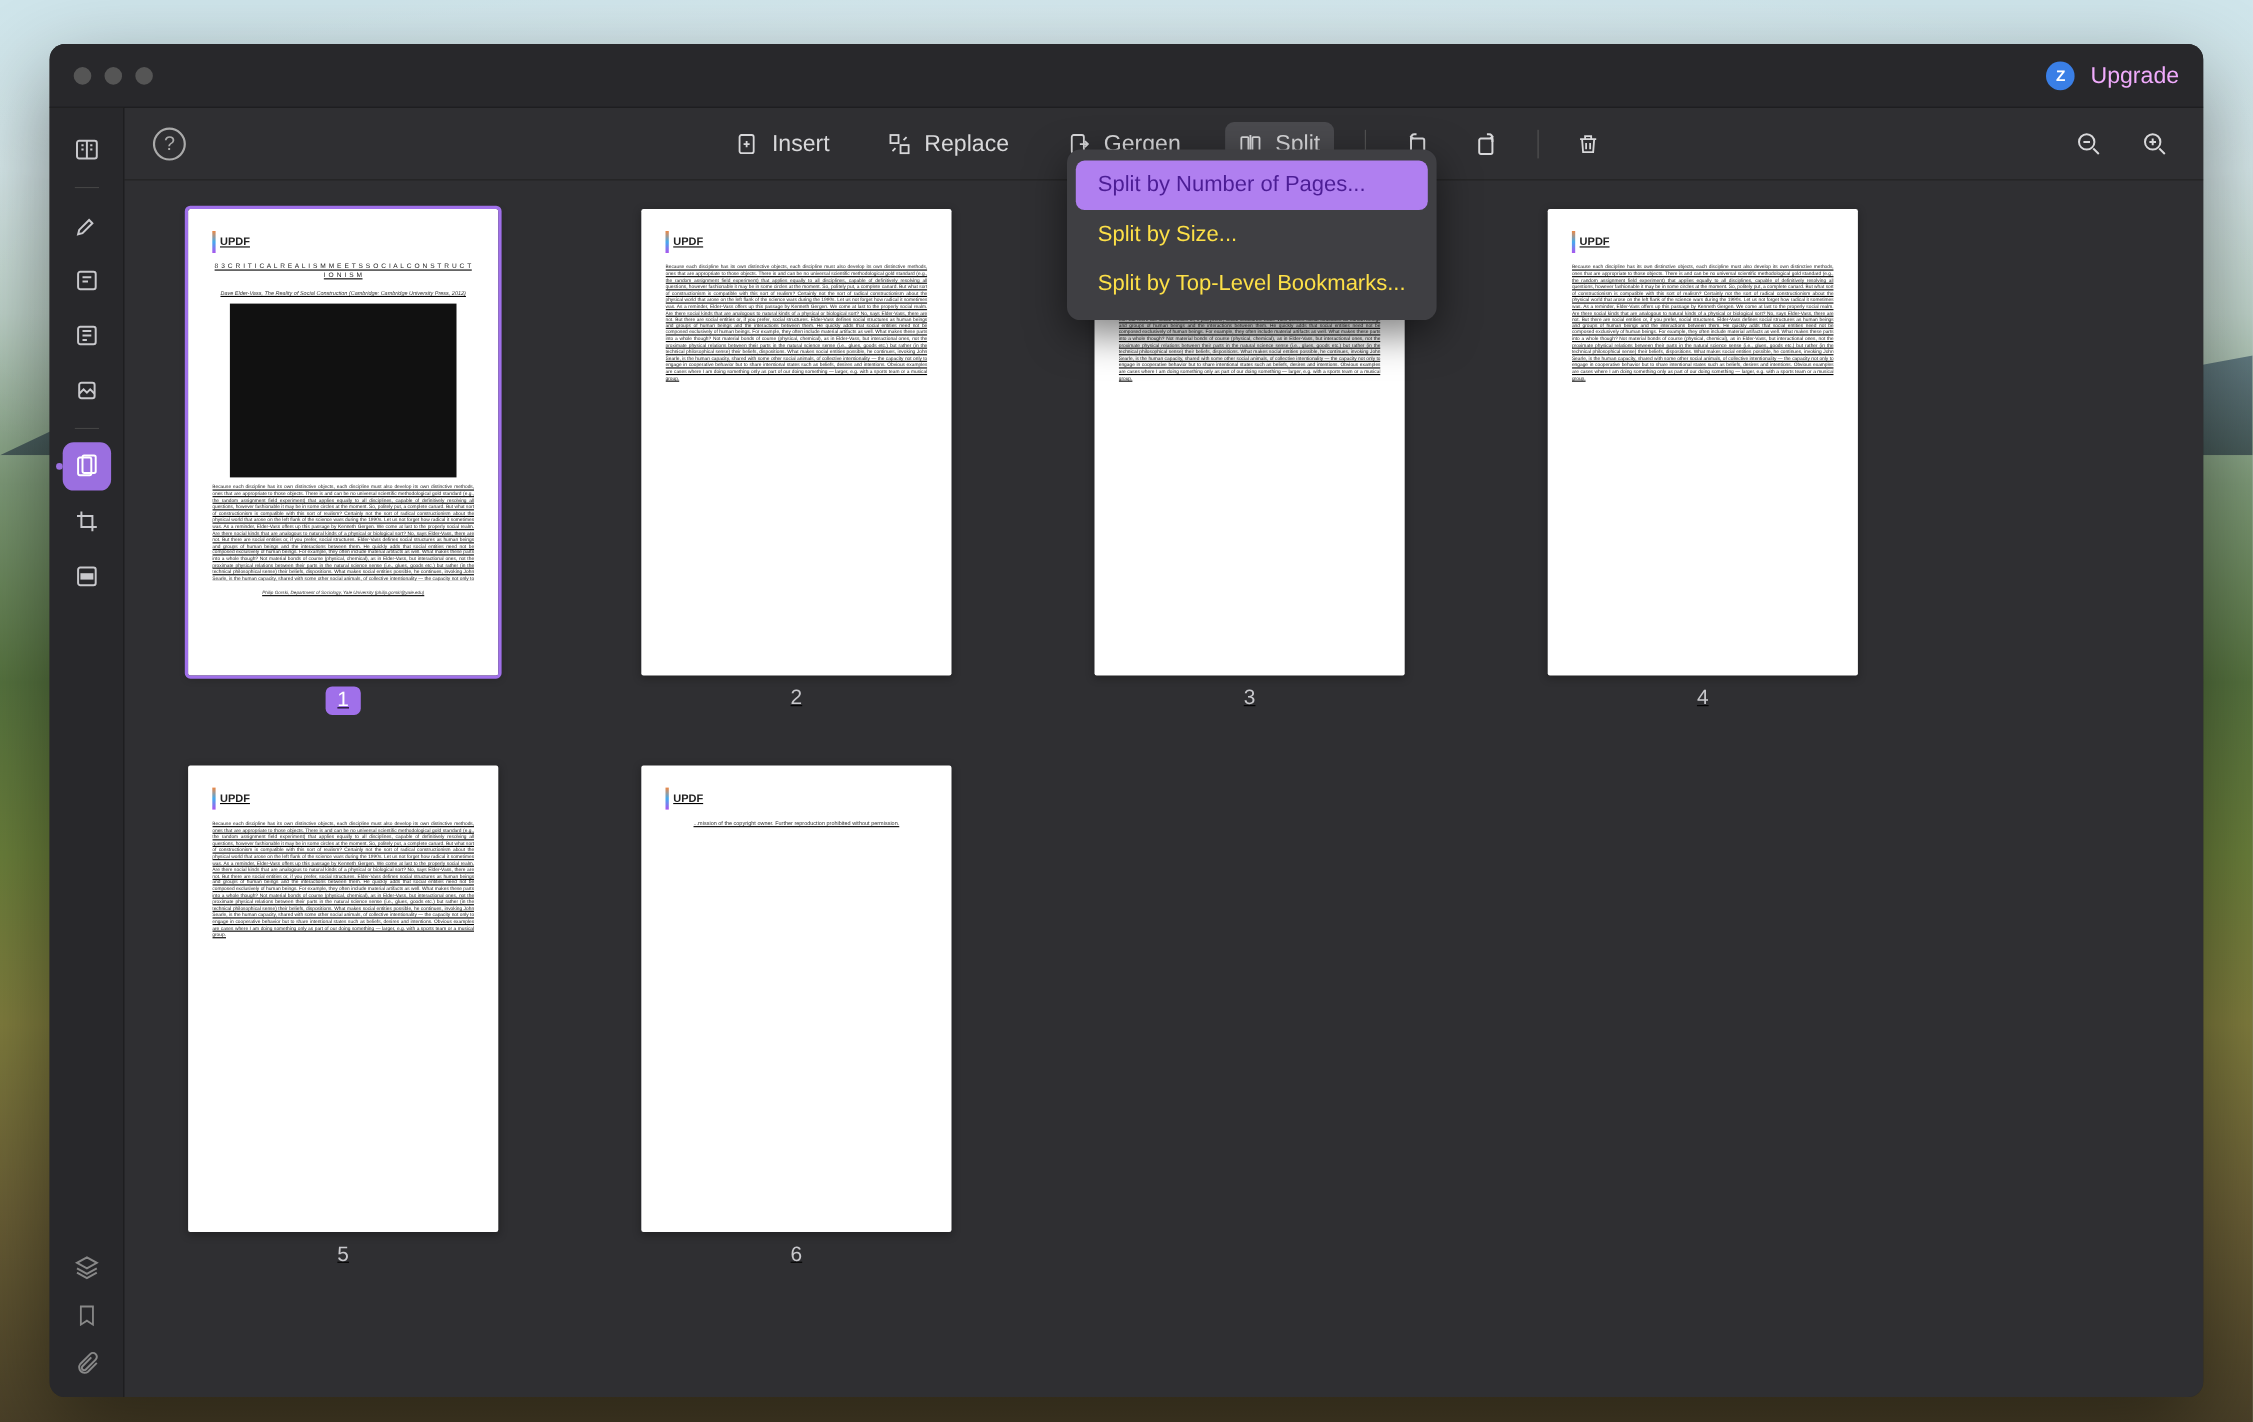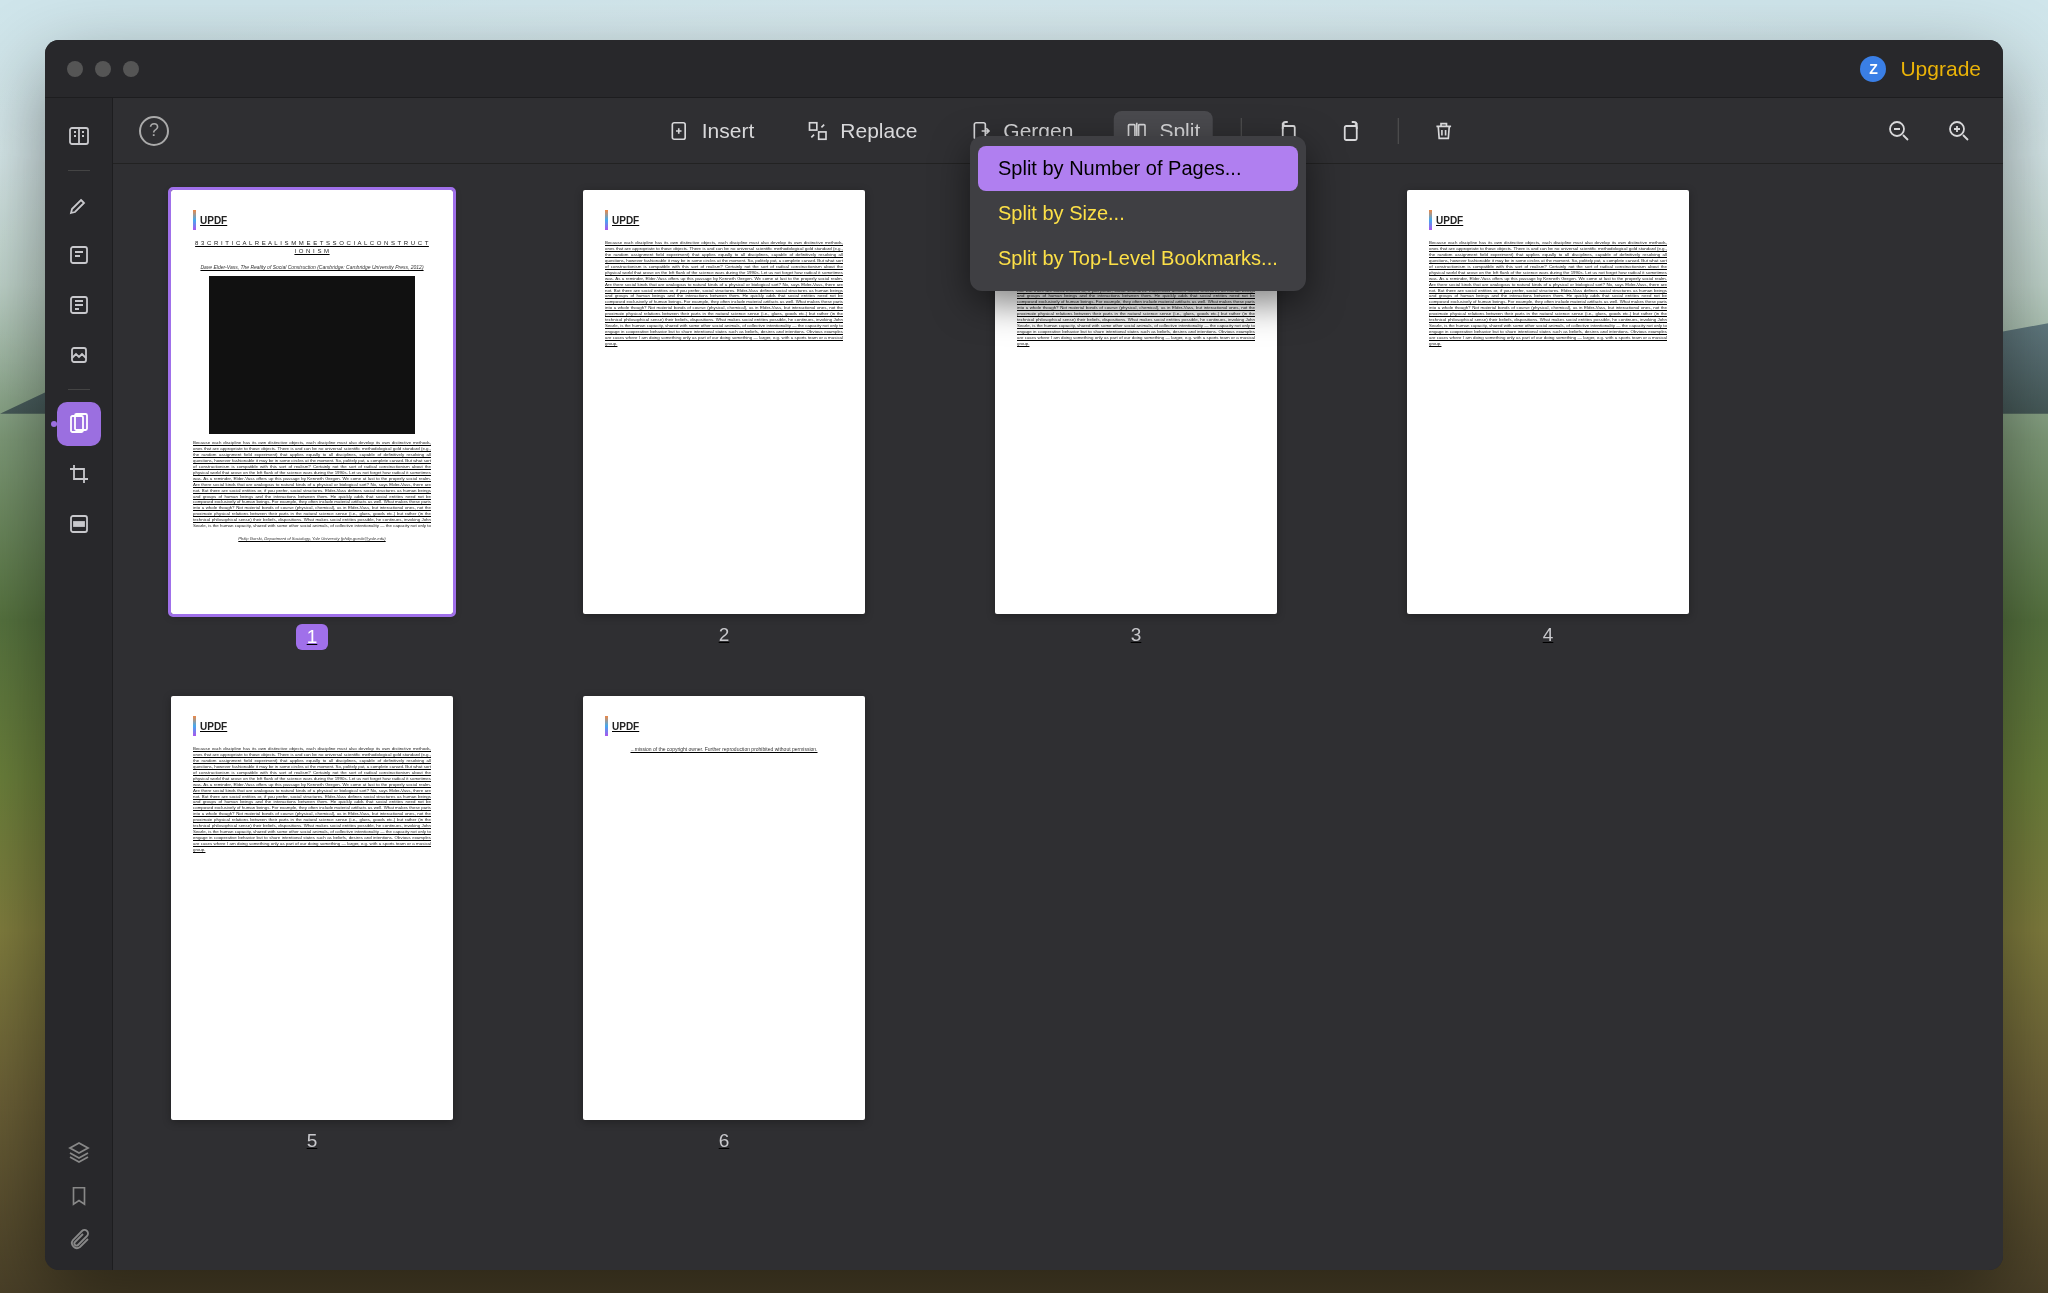--- a/index.html
+++ b/index.html
@@ -51,21 +51,21 @@
     height:46px; padding:0 18px;
     background:#38383c; color:#e6e6e8;
     border-radius:10px 10px 0 0;
     display:flex; align-items:center; gap:14px;
     font-size:20px;
   }
   .tab-close{ color:#aaa; font-size:18px; cursor:pointer; }
   .newtab{ color:#aaa; font-size:24px; margin-left:14px; cursor:pointer; width:34px;text-align:center;}
   .titlebar-right{ position:absolute; right:22px; display:flex; align-items:center; gap:14px; }
   .avatar{ width:26px;height:26px;border-radius:50%;background:#3a7fe6;color:#fff;font-size:14px;display:flex;align-items:center;justify-content:center;font-weight:600;}
-  .upgrade{ color:#eab308; font-size:21px; cursor:pointer; }
+  .upgrade{ color:#f0abfc; font-size:21px; cursor:pointer; }
 
   .body { flex:1; display:flex; min-height:0; }
   .sidebar {
     width:68px; background:#28282b;
     display:flex; flex-direction:column; align-items:center;
     padding-top:16px; gap:6px;
     border-right:1px solid #1d1d1f;
     position:relative;
   }
   .side-sep{ width:22px;height:1px;background:#444;margin:6px 0;}
@@ -98,21 +98,21 @@
     position:absolute;
     top:96px; left:925px;
     width:336px;
     background:#3f3f43;
     border-radius:12px;
     padding:10px 0;
     box-shadow:0 12px 36px rgba(0,0,0,0.5);
     z-index:50;
   }
   .dd-item{ padding:11px 20px; color:#fde047; font-size:20px; cursor:pointer; margin:0 8px; border-radius:8px;}
-  .dd-item.hl{ background:#b07ff0; color:#000000; }
+  .dd-item.hl{ background:#b07ff0; color:#4c1d95; }
 
   .pages-area{
     flex:1; overflow:auto; padding:26px 40px;
   }
   .page-grid{
     display:grid;
     grid-template-columns: repeat(4, 282px);
     column-gap:130px; row-gap:46px;
     justify-content:start;
     padding-left:18px;

